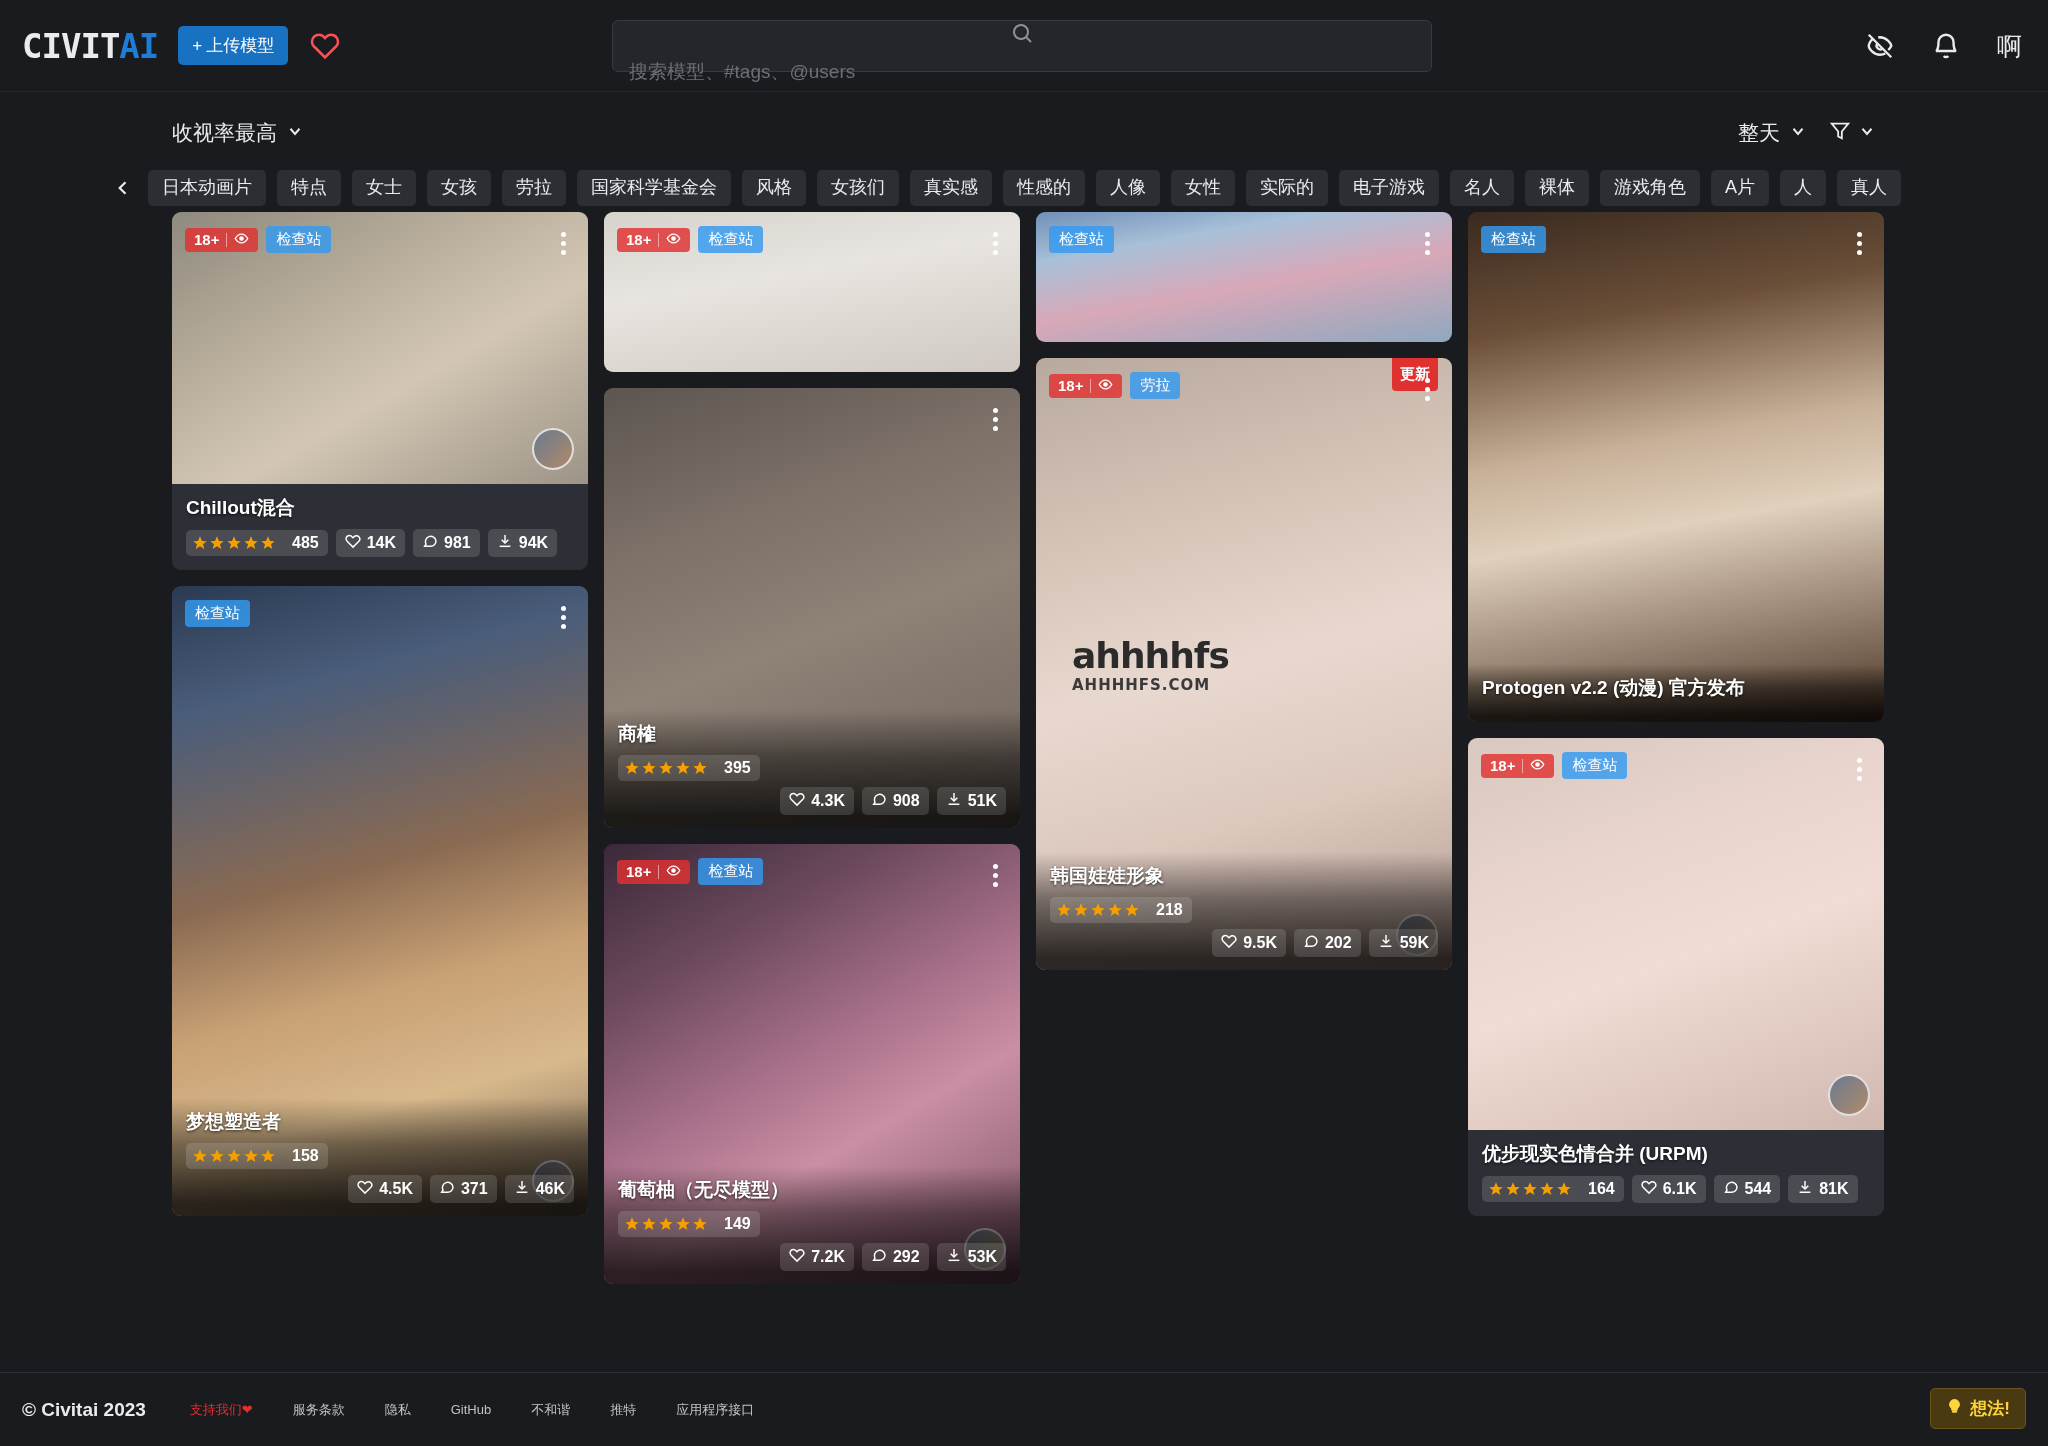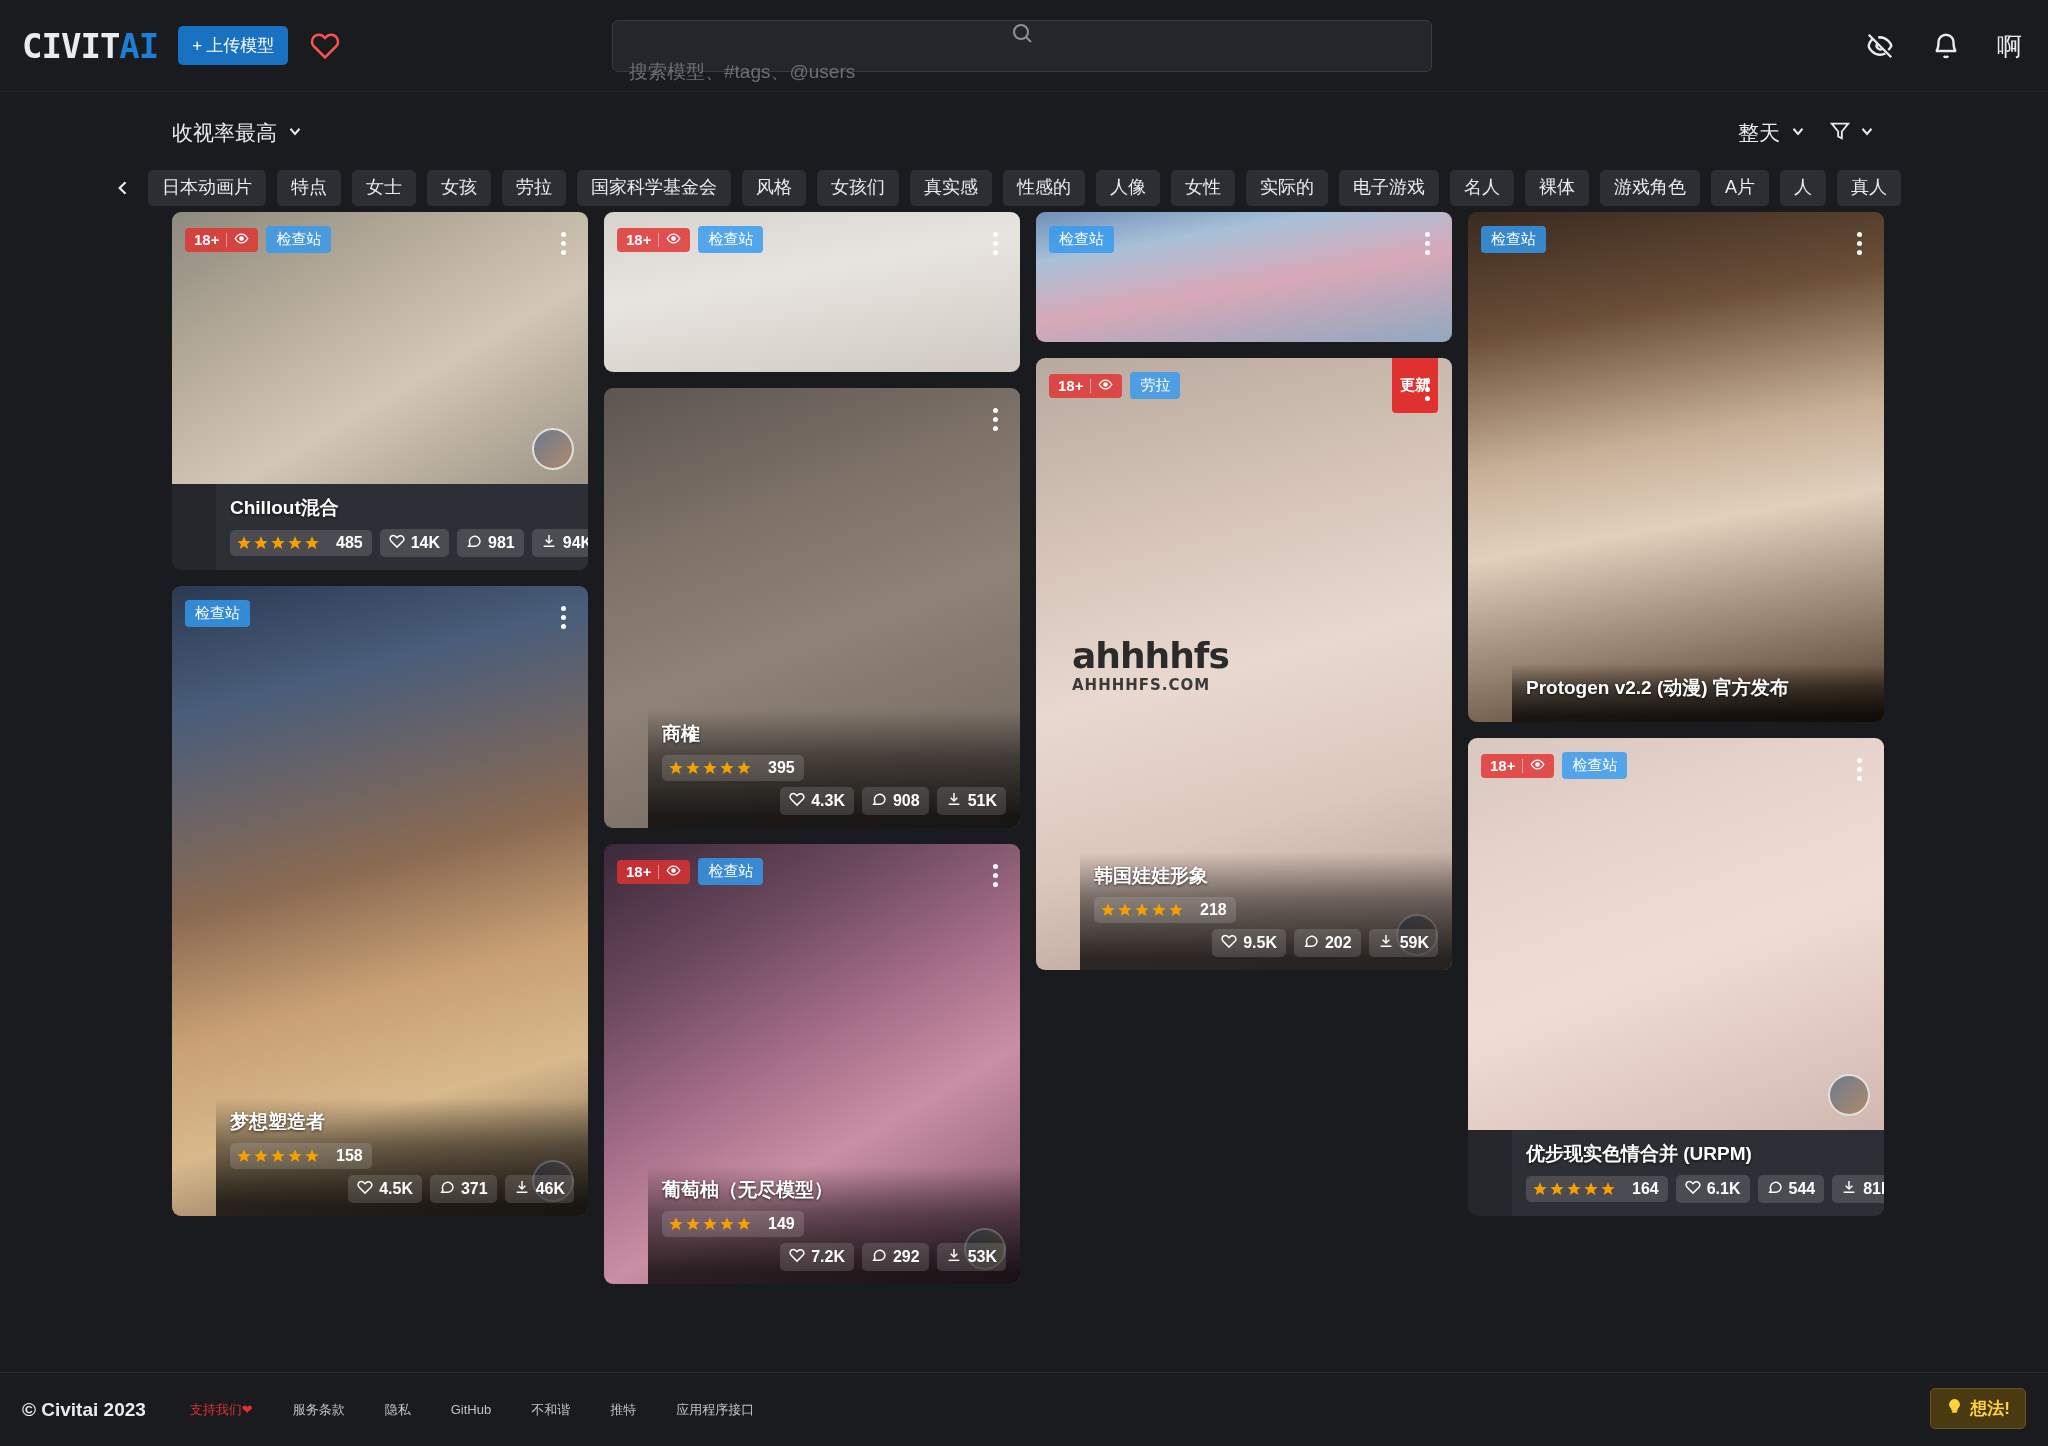--- a/index.html
+++ b/index.html
@@ -116,41 +116,40 @@
   }
   .badge-nsfw .sep { width:1px; height:14px; background:rgba(255,255,255,.5); }
   .badge-type {
     background: rgba(51,154,240,.82); color: #fff;
     border-radius: 4px; padding: 4px 10px;
     font-size: 15px; font-weight: 500;
   }
   .badge-update {
     position: absolute; top: 0; right: 14px; z-index: 4;
     background: #e03131; color: #fff;
-    border-radius: 0 0 4px 4px; padding: 18px 8px;
+    border-radius: 0 0 4px 4px; padding: 7px 8px;
     font-size: 15px; font-weight: 600;
   }
   .dots {
     position: absolute; top: 16px; right: 14px; z-index: 4;
     width: 22px; height: 30px;
     display: flex; flex-direction: column; align-items: center;
     justify-content: center; gap: 4px; cursor: pointer;
   }
   .dots i { width: 5px; height: 5px; border-radius: 50%; background: #fff; display:block; }
   .avatar {
     position: absolute; right: 14px; bottom: 14px; z-index: 3;
     width: 42px; height: 42px; border-radius: 50%;
     border: 2px solid rgba(255,255,255,.75);
     overflow: hidden;
   }
   .meta {
     position: absolute; left: 0; right: 0; bottom: 0; z-index: 3;
     padding: 11px 14px 13px;
     background: linear-gradient(to top, rgba(0,0,0,.78) 10%, rgba(0,0,0,.45) 60%, rgba(0,0,0,0) 100%);
-    margin-left: 44px;
   }
   .meta.solid { position: relative; background: #2d2f36; }
   .card-title {
     font-size: 19px; font-weight: 600; color: #fff;
     white-space: nowrap; overflow: hidden; text-overflow: ellipsis;
     margin-bottom: 8px; text-shadow: 0 1px 3px rgba(0,0,0,.7);
   }
   .stats-line { display: flex; align-items: center; gap: 8px; flex-wrap: nowrap; }
   .stats-line.wrap2 { justify-content: flex-end; margin-top: 6px; }
   .chip {

